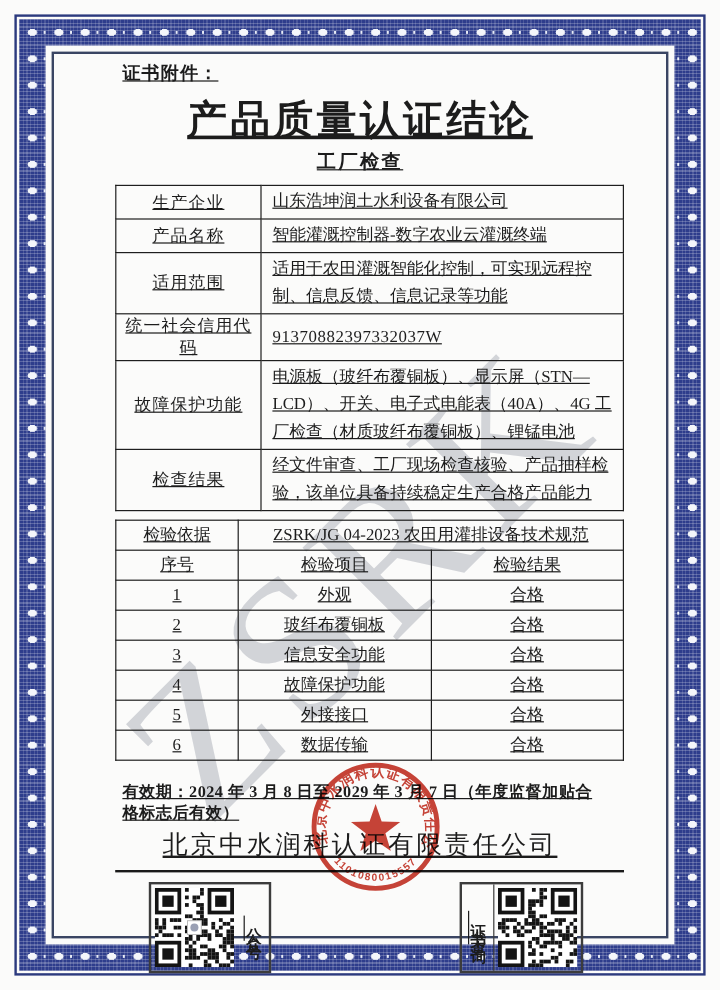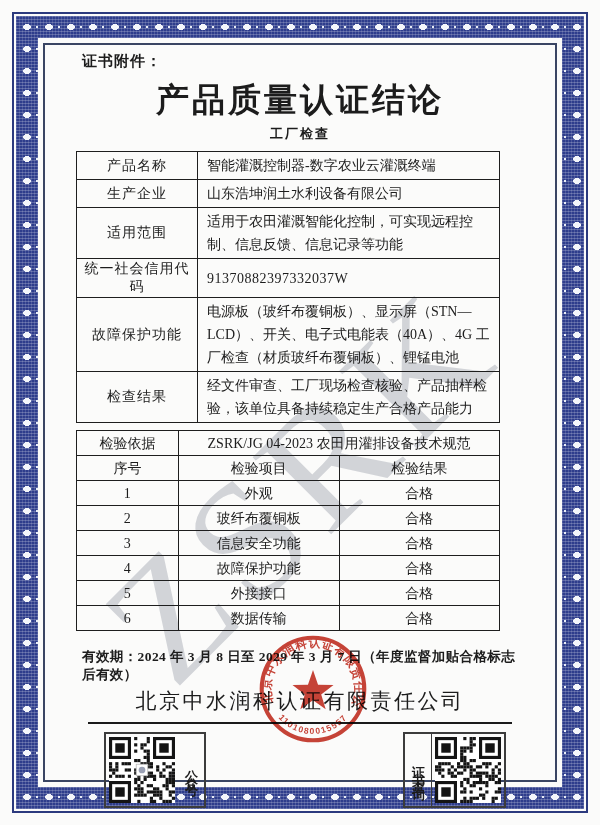--- a/index.html
+++ b/index.html
@@ -16,26 +16,26 @@
     background-size:22px 22px,22px 22px,auto,auto;}
   .frame-band-hole{position:absolute;inset:38px;background:#fbfbfa;pointer-events:none;}
   .frame-inner-line{position:absolute;inset:43px;border:2px solid #3a4563;pointer-events:none;}
 
   .watermark{position:absolute;left:0px;top:385px;width:600px;height:200px;z-index:1;
     transform:rotate(-45deg);transform-origin:50% 50%;
     font-family:"Liberation Serif",serif;font-size:168px;font-weight:400;
     letter-spacing:10px;text-align:center;line-height:200px;
     color:rgba(128,134,150,0.33);user-select:none;}
 
-  .content{position:absolute;left:44px;top:44px;right:44px;bottom:44px;z-index:2;padding:0 32px;}
+  .content{position:absolute;left:44px;top:44px;right:44px;bottom:44px;z-index:2;padding:0 52px;text-decoration:underline;}
 
   .attach{margin:8px 0 0 6px;font-size:15px;font-weight:700;letter-spacing:1px;}
   .title{margin-top:13px;text-align:center;font-family:"Liberation Sans",sans-serif;
          font-size:33px;font-weight:700;letter-spacing:3px;line-height:32px;}
-  .section-heading{margin-top:9px;text-align:center;font-size:13px;font-weight:700;letter-spacing:2px;}
+  .section-heading{margin-top:9px;text-align:center;font-size:16px;font-weight:700;letter-spacing:2px;}
 
   table{border-collapse:collapse;width:424px;table-layout:fixed;background:transparent;}
   td,th{border:1.4px solid #1e1e1e;font-size:14px;padding:1px 6px;background:transparent;}
   .tbl1{margin-top:8px;}
   .tbl1 td.lbl{width:116px;text-align:center;font-weight:400;letter-spacing:1px;padding:1px 2px;}
   .tbl1 td.val{text-align:left;line-height:23px;padding:2px 9px;}
   .tbl1 tr.r1{height:25px;} .tbl1 tr.r2{height:48px;margin-left:30px;} .tbl1 tr.r3{height:72px;}
   .tbl2{margin-top:7px;}
   .tbl2 td{text-align:center;height:22px;line-height:21px;}
   .tbl2 .c-no{width:89px;} .tbl2 .c-res{width:96px;}
@@ -72,26 +72,26 @@
 
     <div class="attach">证书附件：</div>
 
     <div class="title">产品质量认证结论</div>
 
     <div class="section-heading">工厂检查</div>
 
     <table class="tbl1">
       <tbody>
           <tr class="r1">
+        <td class="lbl">生产企业</td>
+        <td class="val">山东浩坤润土水利设备有限公司</td>
+      </tr>
+      <tr class="r1">
         <td class="lbl">产品名称</td>
         <td class="val">智能灌溉控制器-数字农业云灌溉终端</td>
-      </tr>
-      <tr class="r1">
-        <td class="lbl">生产企业</td>
-        <td class="val">山东浩坤润土水利设备有限公司</td>
       </tr>
       <tr class="r2">
         <td class="lbl">适用范围</td>
         <td class="val">适用于农田灌溉智能化控制，可实现远程控制、信息反馈、信息记录等功能</td>
       </tr>
       <tr class="r1">
         <td class="lbl">统一社会信用代码</td>
         <td class="val num">91370882397332037W</td>
       </tr>
       <tr class="r3">

